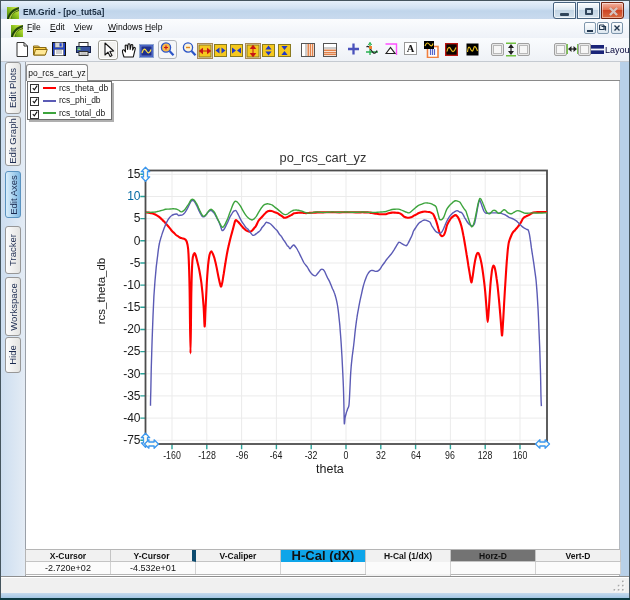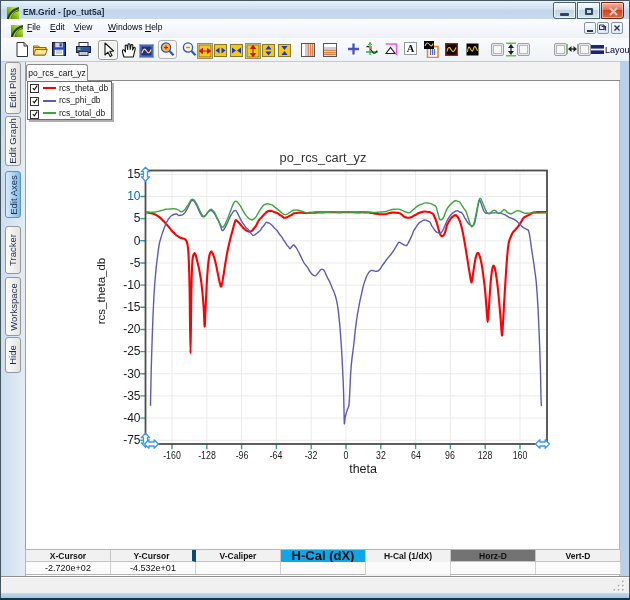--- a/index.html
+++ b/index.html
@@ -274,21 +274,21 @@
 <div style="position:absolute;left:187px;top:449px;width:40px;text-align:center;font-size:11px;color:#1a1a1a;transform:scaleX(.8)">-128</div>
 <div style="position:absolute;left:222px;top:449px;width:40px;text-align:center;font-size:11px;color:#1a1a1a;transform:scaleX(.8)">-96</div>
 <div style="position:absolute;left:256px;top:449px;width:40px;text-align:center;font-size:11px;color:#1a1a1a;transform:scaleX(.8)">-64</div>
 <div style="position:absolute;left:291px;top:449px;width:40px;text-align:center;font-size:11px;color:#1a1a1a;transform:scaleX(.8)">-32</div>
 <div style="position:absolute;left:326px;top:449px;width:40px;text-align:center;font-size:11px;color:#1a1a1a;transform:scaleX(.8)">0</div>
 <div style="position:absolute;left:361px;top:449px;width:40px;text-align:center;font-size:11px;color:#1a1a1a;transform:scaleX(.8)">32</div>
 <div style="position:absolute;left:396px;top:449px;width:40px;text-align:center;font-size:11px;color:#1a1a1a;transform:scaleX(.8)">64</div>
 <div style="position:absolute;left:430px;top:449px;width:40px;text-align:center;font-size:11px;color:#1a1a1a;transform:scaleX(.8)">96</div>
 <div style="position:absolute;left:465px;top:449px;width:40px;text-align:center;font-size:11px;color:#1a1a1a;transform:scaleX(.8)">128</div>
 <div style="position:absolute;left:500px;top:449px;width:40px;text-align:center;font-size:11px;color:#1a1a1a;transform:scaleX(.8)">160</div>
-<div style="position:absolute;left:316px;top:461.5px;width:61px;text-align:right;font-size:12.5px;color:#1a1a1a">theta</div>
+<div style="position:absolute;left:316px;top:461.5px;width:61px;text-align:left;font-size:12.5px;color:#1a1a1a">theta</div>
 <div style="position:absolute;left:61px;top:284px;width:81px;height:14px;text-align:center;font-size:11.5px;color:#1a1a1a;transform:rotate(-90deg)">rcs_theta_db</div>
 <div style="position:absolute;left:26.5px;top:81px;width:85.5px;height:39px;background:#fff;border:1px solid #6e6e6e;box-shadow:2px 2px 0 rgba(110,110,110,0.55)">
     <span style="position:absolute;left:2.5px;top:2.0px;width:9px;height:9px;border:1px solid #333;background:#fff;box-sizing:border-box"></span>
     <svg style="position:absolute;left:4px;top:3.3px" width="6" height="6" viewBox="0 0 6 6">
       <path d="M0.8 3 L2.3 4.8 L5.2 0.6" stroke="#111" stroke-width="1.1" fill="none"></path>
     </svg>
     <span style="position:absolute;left:15px;top:4.8px;width:13px;height:2px;background:#ff0000"></span>
     <span style="position:absolute;left:31.5px;top:1.5px;font-size:8.5px;line-height:9px;color:#222;white-space:nowrap">rcs_theta_db</span>
     <span style="position:absolute;left:2.5px;top:14.8px;width:9px;height:9px;border:1px solid #333;background:#fff;box-sizing:border-box"></span>
     <svg style="position:absolute;left:4px;top:16.1px" width="6" height="6" viewBox="0 0 6 6">

